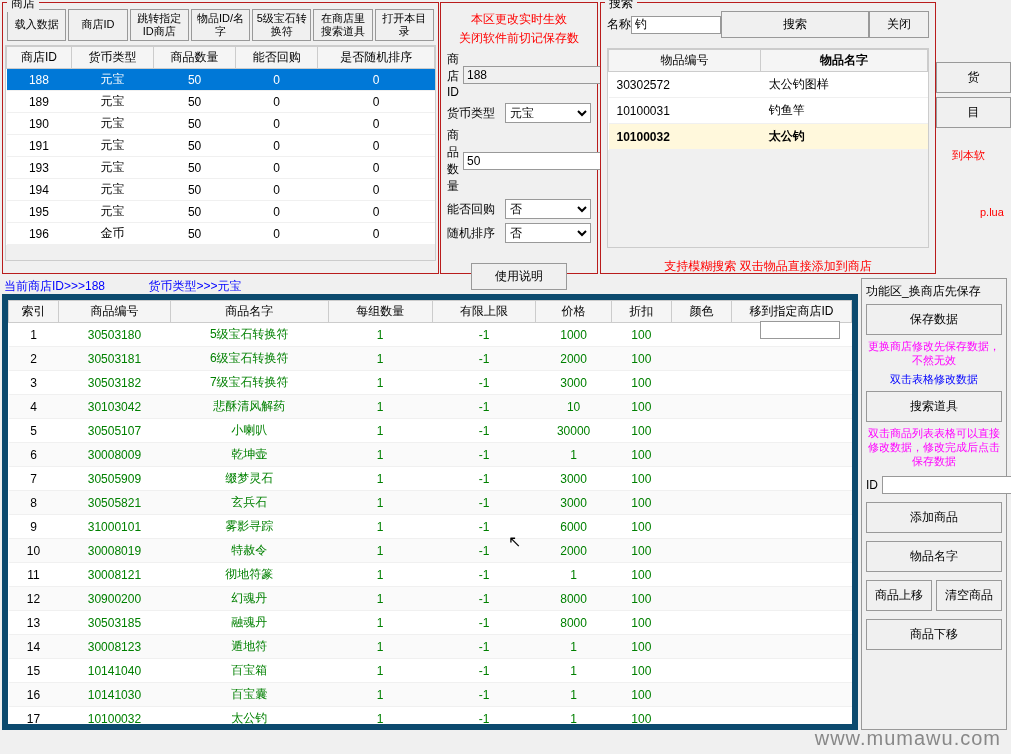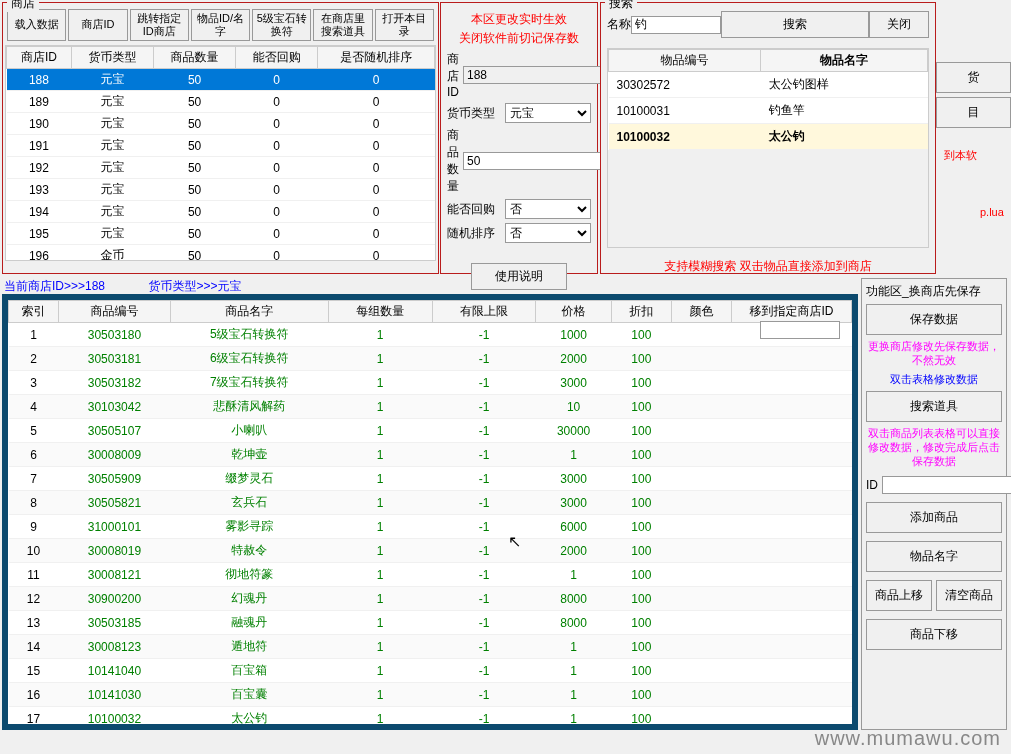--- a/index.html
+++ b/index.html
@@ -53,21 +53,21 @@
 #func-panel .btn { display: block; width: 100%; margin: 4px 0; padding: 6px; }
 #func-panel .hint { color: #ff00ff; font-size: 11px; text-align: center; margin: 4px 0; line-height: 1.3; }
 #func-panel .hint2 { color: #0000ff; font-size: 11px; text-align: center; }
 #func-panel .id-row { display: flex; align-items: center; margin: 8px 0; gap: 4px; }
 #func-panel .btn-row { display: flex; gap: 4px; }
 #func-panel .btn-row .btn { flex: 1; }
 
 
 #right-cutoff { position: absolute; top: 2px; left: 936px; width: 75px; }
 #right-cutoff .btn { display: block; margin: 35px 0 4px; padding: 6px; }
-#right-cutoff .red-text { color: red; font-size: 11px; margin: 20px 8px; }
+#right-cutoff .red-text { color: red; font-size: 11px; margin: 20px 16px; }
 #right-cutoff .lua { color: red; font-size: 11px; position: absolute; top: 204px; margin-left: 44px; }
 
 
 #watermark { position: absolute; bottom: 4px; right: 10px; font-size: 20px; color: #888; letter-spacing: 1px; }
 
 
 #cursor { position: absolute; top: 532px; left: 508px; font-size: 16px; pointer-events: none; }
 
 
 #move-to-input { position: absolute; top: 321px; left: 760px; width: 80px; border: 1px solid #999; height: 18px; background: white; }
@@ -120,27 +120,20 @@
             <td>0</td>
           </tr>
           <tr>
             <td>191</td>
             <td>元宝</td>
             <td>50</td>
             <td>0</td>
             <td>0</td>
           </tr>
           <tr>
-            <td>192</td>
-            <td>元宝</td>
-            <td>50</td>
-            <td>0</td>
-            <td>0</td>
-          </tr>
-          <tr>
             <td>193</td>
             <td>元宝</td>
             <td>50</td>
             <td>0</td>
             <td>0</td>
           </tr>
           <tr>
             <td>194</td>
             <td>元宝</td>
             <td>50</td>

